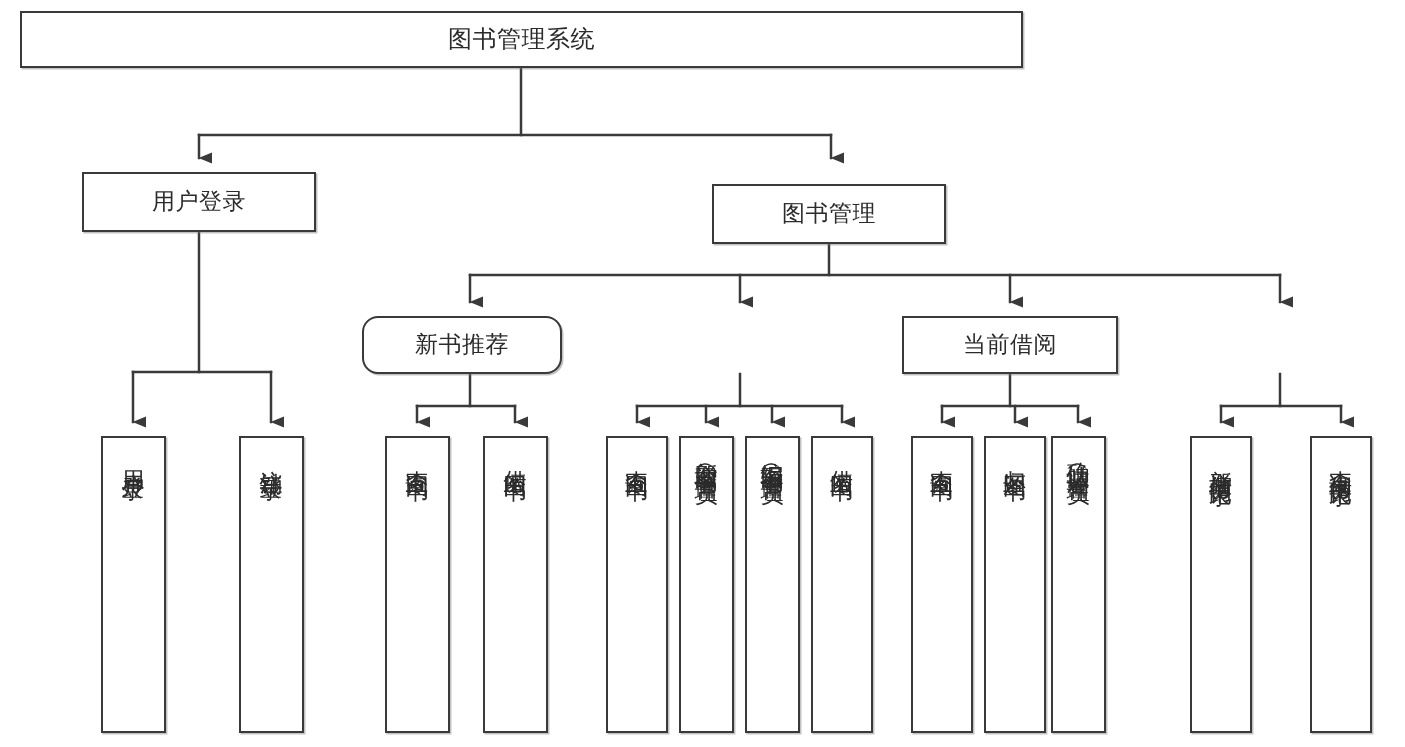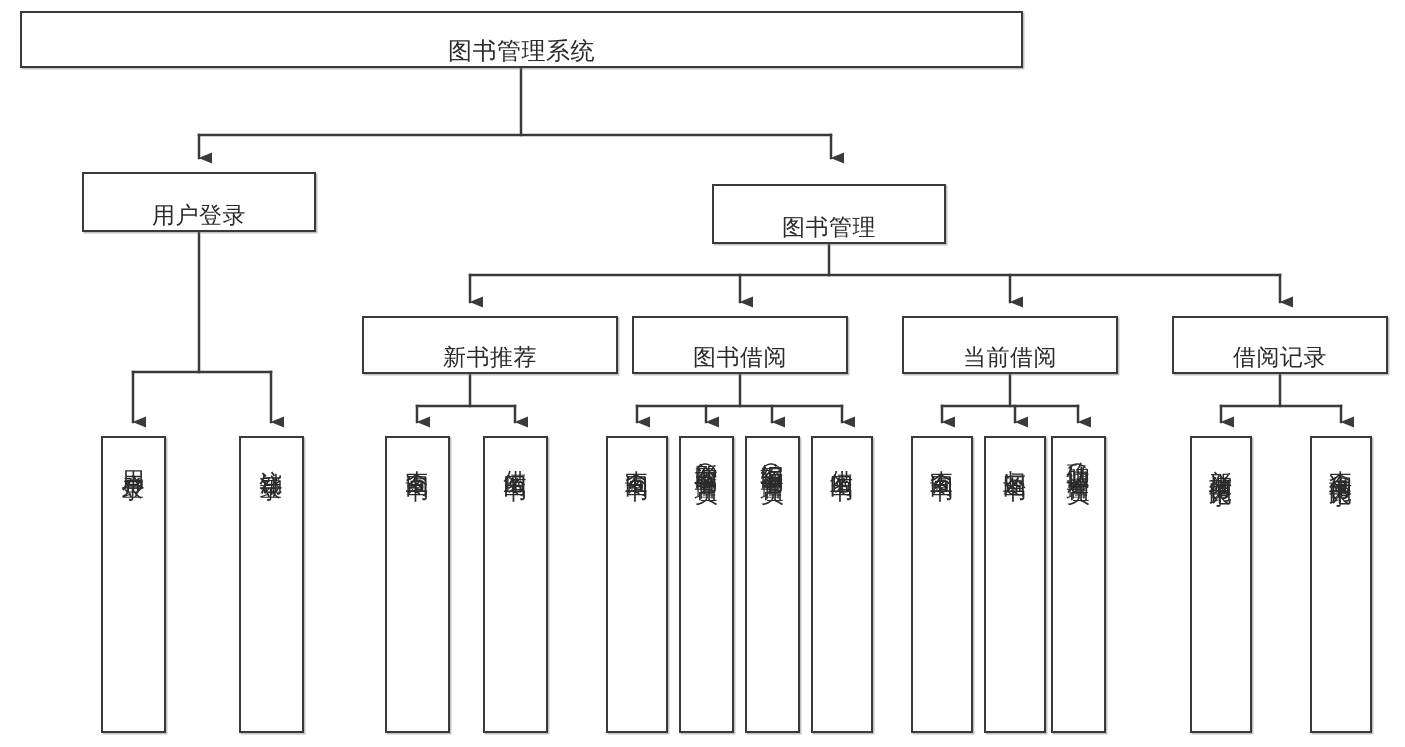--- a/index.html
+++ b/index.html
@@ -25,21 +25,21 @@
     height: 747px;
     pointer-events: none;
   }
   .node {
     position: absolute;
     box-sizing: border-box;
     border: 2.5px solid #3a3a3a;
     background: #ffffff;
     color: #2b2b2b;
     display: flex;
-    align-items: flex-end;
+    align-items: center;
     justify-content: center;
     text-align: center;
     box-shadow: 1.5px 1.5px 0 rgba(120,120,120,0.45);
   }
   .node.horiz {
     font-size: 23px;
     letter-spacing: 0.5px;
     line-height: 1.2;
   }
   .node.vert {
@@ -126,31 +126,25 @@
     <span>图书管理系统</span>
   </div>
 
   <div class="node horiz" style="left:82px; top:172px; width:234px; height:60px;">
     <span>用户登录</span>
   </div>
   <div class="node horiz" style="left:712px; top:184px; width:234px; height:60px;">
     <span>图书管理</span>
   </div>
 
-  <div class="node horiz" style="left:362px; top:316px; width:256px; height:58px;">
+  <div class="node horiz" style="left:362px; top:316px; width:200px; height:58px;border-radius:16px;">
     <span>新书推荐</span>
-  </div>
-  <div class="node horiz" style="left:632px; top:316px; width:216px; height:58px;">
-    <span>图书借阅</span>
   </div>
   <div class="node horiz" style="left:902px; top:316px; width:216px; height:58px;">
     <span>当前借阅</span>
-  </div>
-  <div class="node horiz" style="left:1172px; top:316px; width:216px; height:58px;">
-    <span>借阅记录</span>
   </div>
 
   <div class="node vert" style="left:101px; top:436px; width:65px; height:297px;">
     <span class="vtext">用户登录</span>
   </div>
   <div class="node vert" style="left:239px; top:436px; width:65px; height:297px;">
     <span class="vtext">注销登录</span>
   </div>
 
   <div class="node vert" style="left:385px; top:436px; width:65px; height:297px;">

